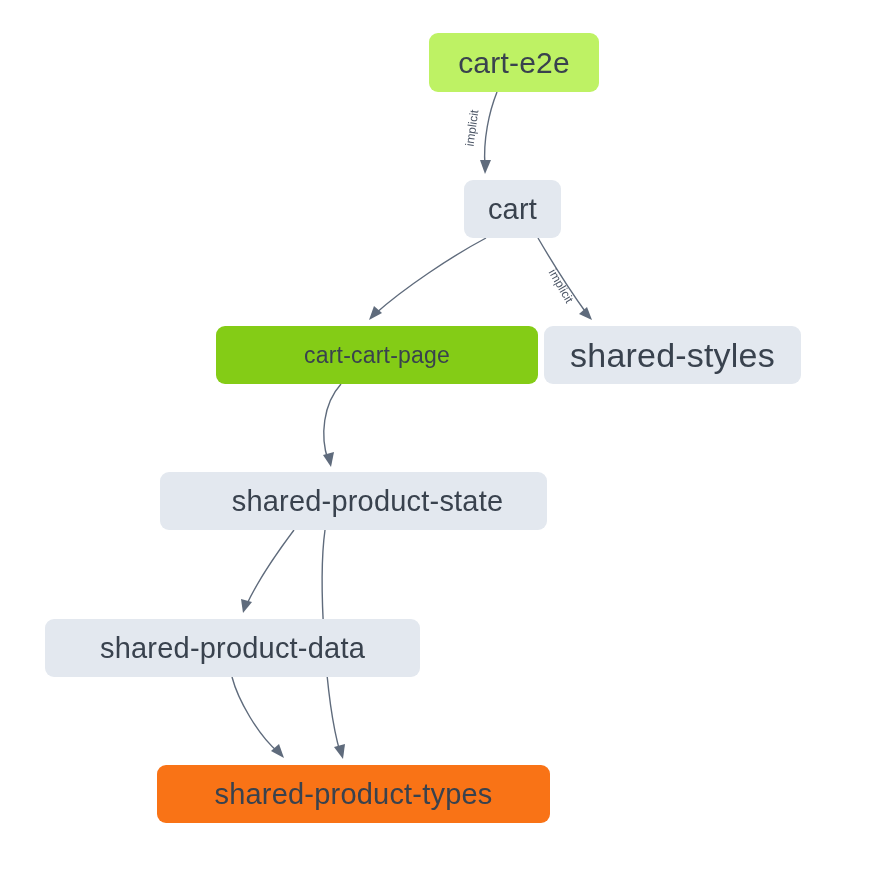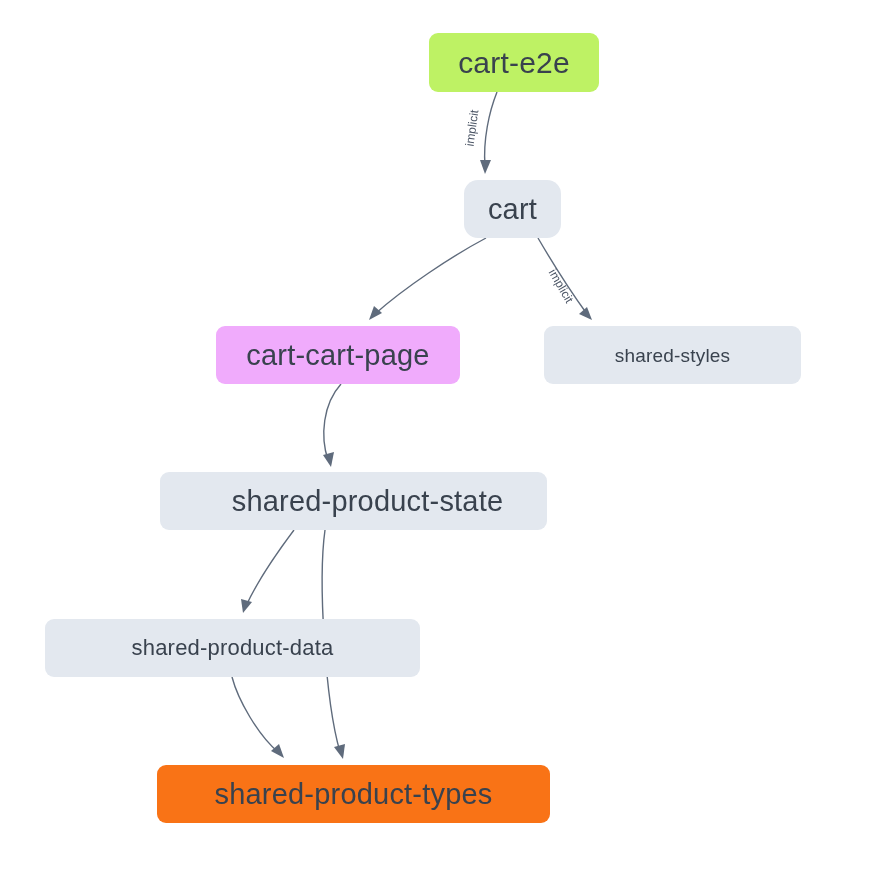--- a/index.html
+++ b/index.html
@@ -98,33 +98,33 @@
       <g>
         <path class="edge-path" d="M 232 677 C 238 700 258 735 278 752"></path>
         <path class="edge-arrow" d="M 284 758 L 271 751 L 279 744 Z"></path>
       </g>
     </svg>
 
   <div id="node-layer">
       <div class="node" style="left: 429px; top: 33px; width: 170px; height: 59px; font-size: 30px; background: #bef264; color: rgb(57, 66, 78);">
         <span class="node-label">cart-e2e</span>
       </div>
-      <div class="node" style="left: 464px; top: 180px; width: 97px; height: 58px; font-size: 29px; background: rgb(227, 232, 239); color: rgb(57, 66, 78); border-radius: 14px;">
+      <div class="node" style="left: 464px; top: 180px; width: 97px; height: 58px; font-size: 29px; background: rgb(227, 232, 239); color: rgb(57, 66, 78);">
         <span class="node-label">cart</span>
       </div>
-      <div class="node" style="left: 216px; top: 326px; width: 244px; height: 58px; font-size: 29px; background: #f0abfc; color: rgb(57, 66, 78);">
+      <div class="node" style="left: 216px; top: 326px; width: 322px; height: 58px; font-size: 23px; background: #84cc16; color: rgb(57, 66, 78);">
         <span class="node-label">cart-cart-page</span>
       </div>
-      <div class="node" style="left: 544px; top: 326px; width: 257px; height: 58px; font-size: 19px; background: rgb(227, 232, 239); color: rgb(57, 66, 78);">
+      <div class="node" style="left: 544px; top: 326px; width: 257px; height: 58px; font-size: 34px; background: rgb(227, 232, 239); color: rgb(57, 66, 78);">
         <span class="node-label">shared-styles</span>
       </div>
       <div class="node" style="left: 160px; top: 472px; width: 387px; height: 58px; font-size: 29px; background: rgb(227, 232, 239); color: rgb(57, 66, 78); padding-left: 28px;">
         <span class="node-label">shared-product-state</span>
       </div>
-      <div class="node" style="left: 45px; top: 619px; width: 375px; height: 58px; font-size: 22px; background: rgb(227, 232, 239); color: rgb(57, 66, 78);">
+      <div class="node" style="left: 45px; top: 619px; width: 375px; height: 58px; font-size: 29px; background: rgb(227, 232, 239); color: rgb(57, 66, 78);">
         <span class="node-label">shared-product-data</span>
       </div>
       <div class="node" style="left: 157px; top: 765px; width: 393px; height: 58px; font-size: 29px; background: #f97316; color: rgb(57, 66, 78);">
         <span class="node-label">shared-product-types</span>
       </div>
     </div>
   <div id="edge-label-layer">
       <div class="edge-label" style="left: 472px; top: 128px; transform: translate(-50%, -50%) rotate(-82deg);">implicit</div>
       <div class="edge-label" style="left: 561px; top: 286px; transform: translate(-50%, -50%) rotate(60deg);">implicit</div>
     </div>

